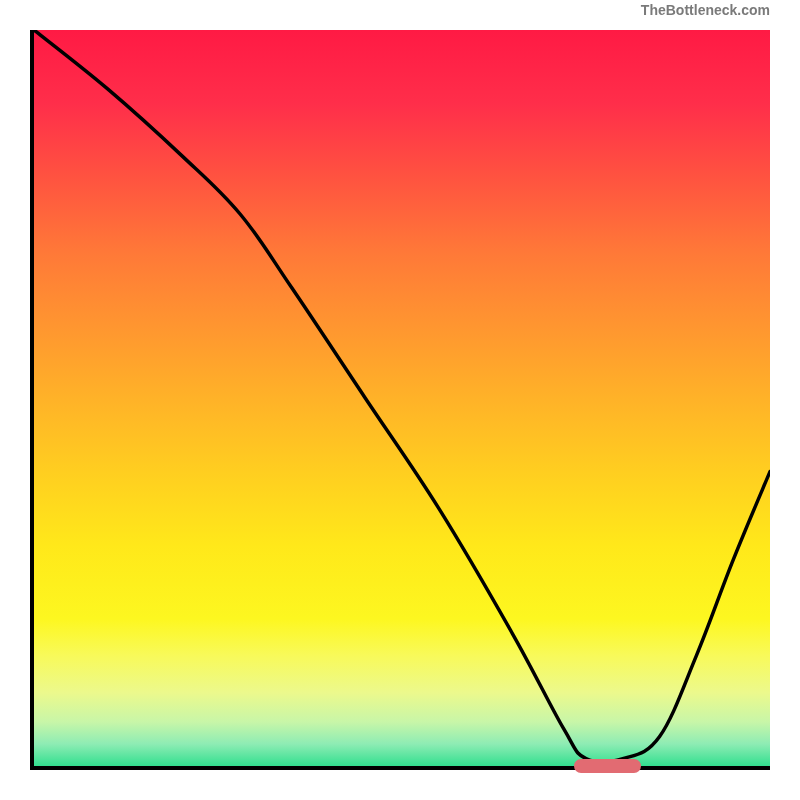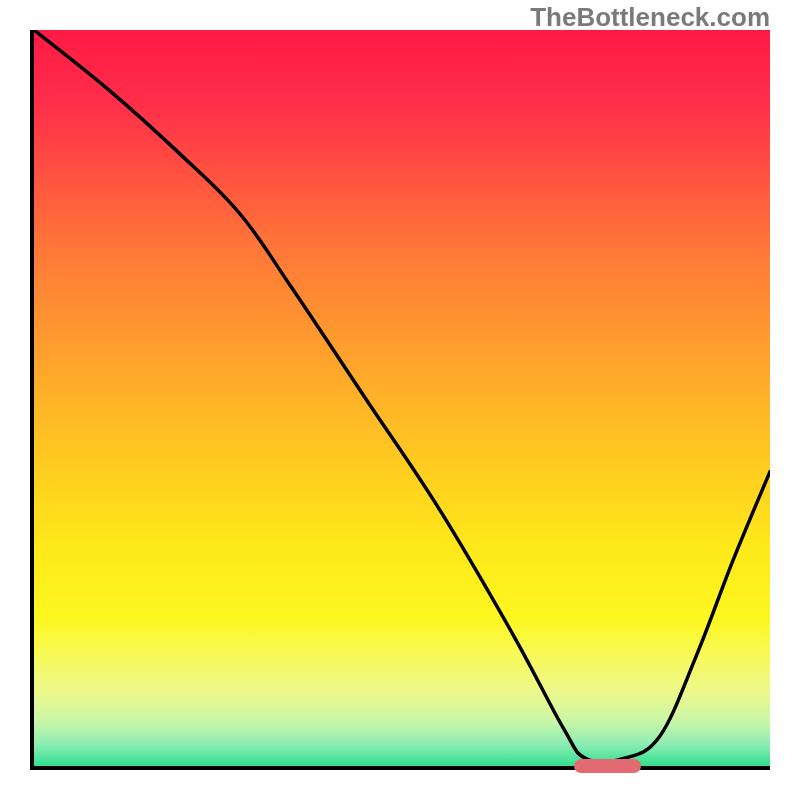--- a/index.html
+++ b/index.html
@@ -1,21 +1,21 @@
 <!DOCTYPE html>
 <html><head>
 <meta charset="utf-8">
 <style>
   * { margin: 0; padding: 0; box-sizing: border-box; }
   body { width: 800px; height: 800px; background: #fff; font-family: Arial, sans-serif; position: relative; }
   .watermark {
     position: absolute;
     top: 2px;
     right: 30px;
-    font-size: 26px;
+    font-size: 14px;
     font-weight: bold;
     color: #7a7a7a;
     z-index: 10;
   }
   .chart-area {
     position: absolute;
     left: 30px;
     top: 30px;
     width: 740px;
     height: 740px;

